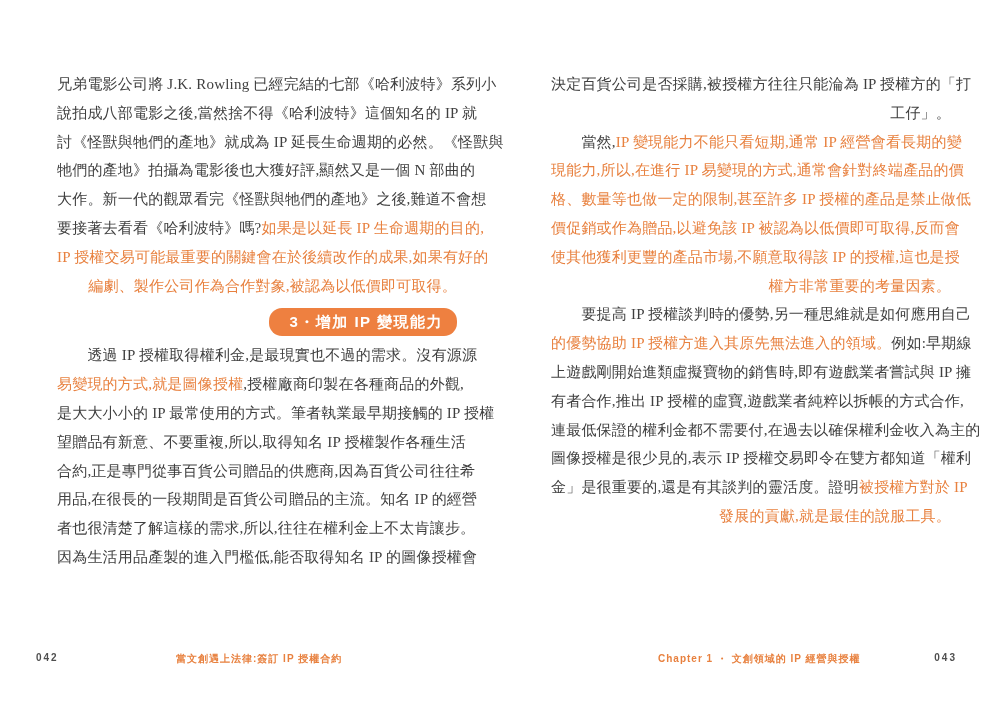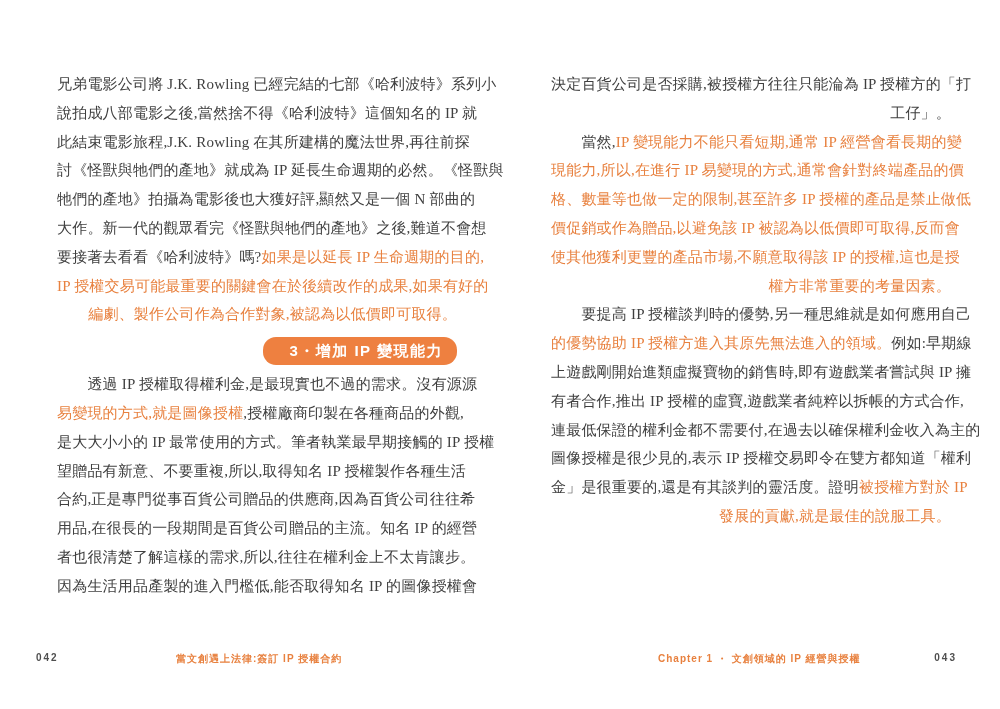--- a/index.html
+++ b/index.html
@@ -33,21 +33,21 @@
   .line .o{color:var(--accent-orange);}
   .badge-row{margin:8px 0 6px -10px;height:27px;}
   .badge{
     display:inline-block;
     background:var(--badge-bg);
     color:#fff;
     font-family:"Liberation Sans","DejaVu Sans",sans-serif;
     font-weight:bold;
     font-size:15px;
     line-height:1;
-    padding:6px 14px 7px 26px;
+    padding:6px 14px 7px 20px;
     border-radius:13px;
     letter-spacing:1.5px;
   }
   .footer-item{
     position:absolute;top:652px;
     font-family:"Liberation Sans","DejaVu Sans",sans-serif;
     font-weight:bold;
     font-size:10px;
     letter-spacing:1px;
   }
@@ -59,21 +59,20 @@
   .fr-num{right:43px;}
 </style>
 </head>
 <body>
 
 <div class="page">
 
   <div class="col col-left">
       <div class="line"><span class="d">兄弟電影公司將 J.K. Rowling 已經完結的七部《哈利波特》系列小</span></div>
       <div class="line"><span class="d">說拍成八部電影之後,當然捨不得《哈利波特》這個知名的 IP 就</span></div>
-      <div class="line"><span class="d">此結束電影旅程,J.K. Rowling 在其所建構的魔法世界,再往前探</span></div>
       <div class="line"><span class="d">討《怪獸與牠們的產地》就成為 IP 延長生命週期的必然。《怪獸與</span></div>
       <div class="line"><span class="d">牠們的產地》拍攝為電影後也大獲好評,顯然又是一個 N 部曲的</span></div>
       <div class="line"><span class="d">大作。新一代的觀眾看完《怪獸與牠們的產地》之後,難道不會想</span></div>
       <div class="line"><span class="d">要接著去看看《哈利波特》嗎?</span><span class="o">如果是以延長 IP 生命週期的目的,</span></div>
       <div class="line"><span class="o">IP 授權交易可能最重要的關鍵會在於後續改作的成果,如果有好的</span></div>
       <div class="line"><span class="o">編劇、製作公司作為合作對象,被認為以低價即可取得。</span></div>
       <div class="badge-row"><span class="badge">3・增加 IP 變現能力</span></div>
       <div class="line"><span class="d">　　透過 IP 授權取得權利金,是最現實也不過的需求。沒有源源</span></div>
       <div class="line"><span class="o">易變現的方式,就是圖像授權</span><span class="d">,授權廠商印製在各種商品的外觀,</span></div>
       <div class="line"><span class="d">是大大小小的 IP 最常使用的方式。筆者執業最早期接觸的 IP 授權</span></div>

